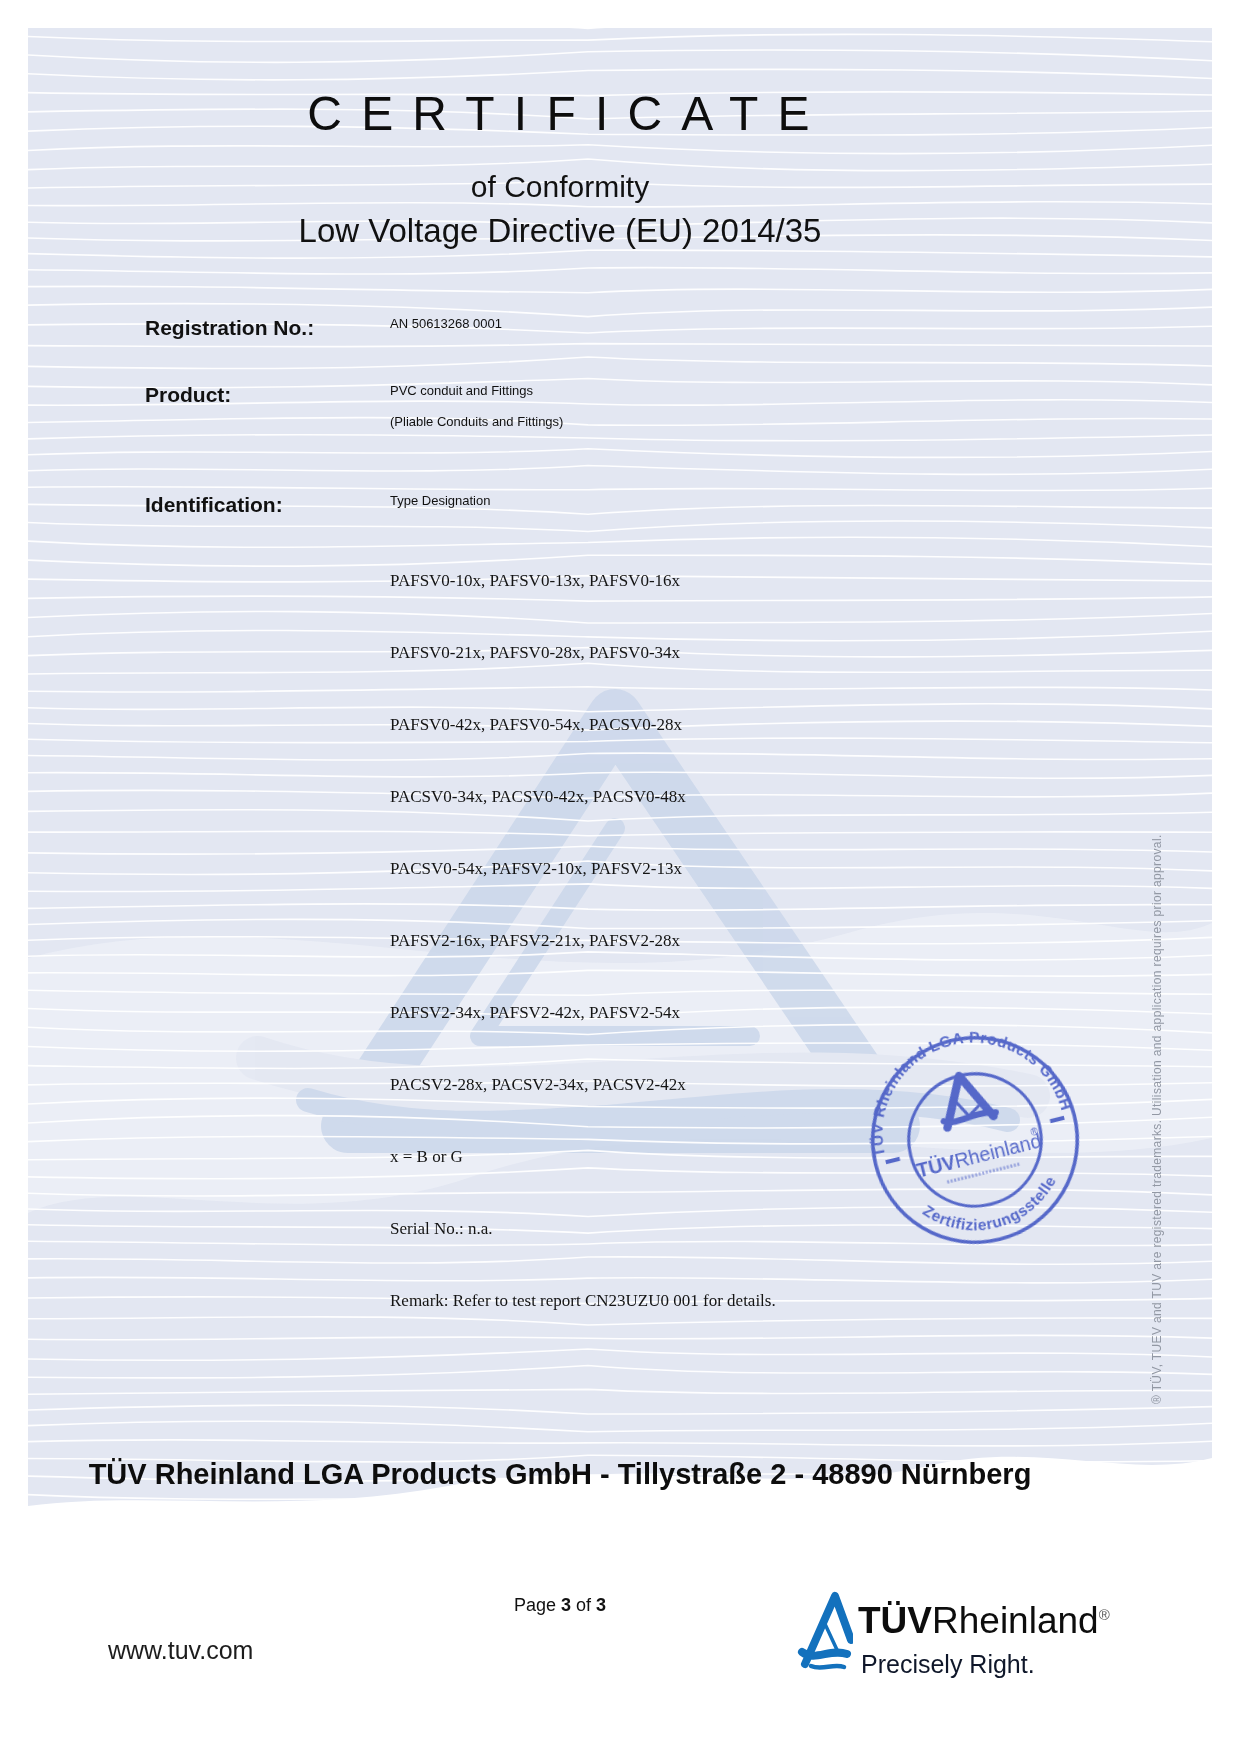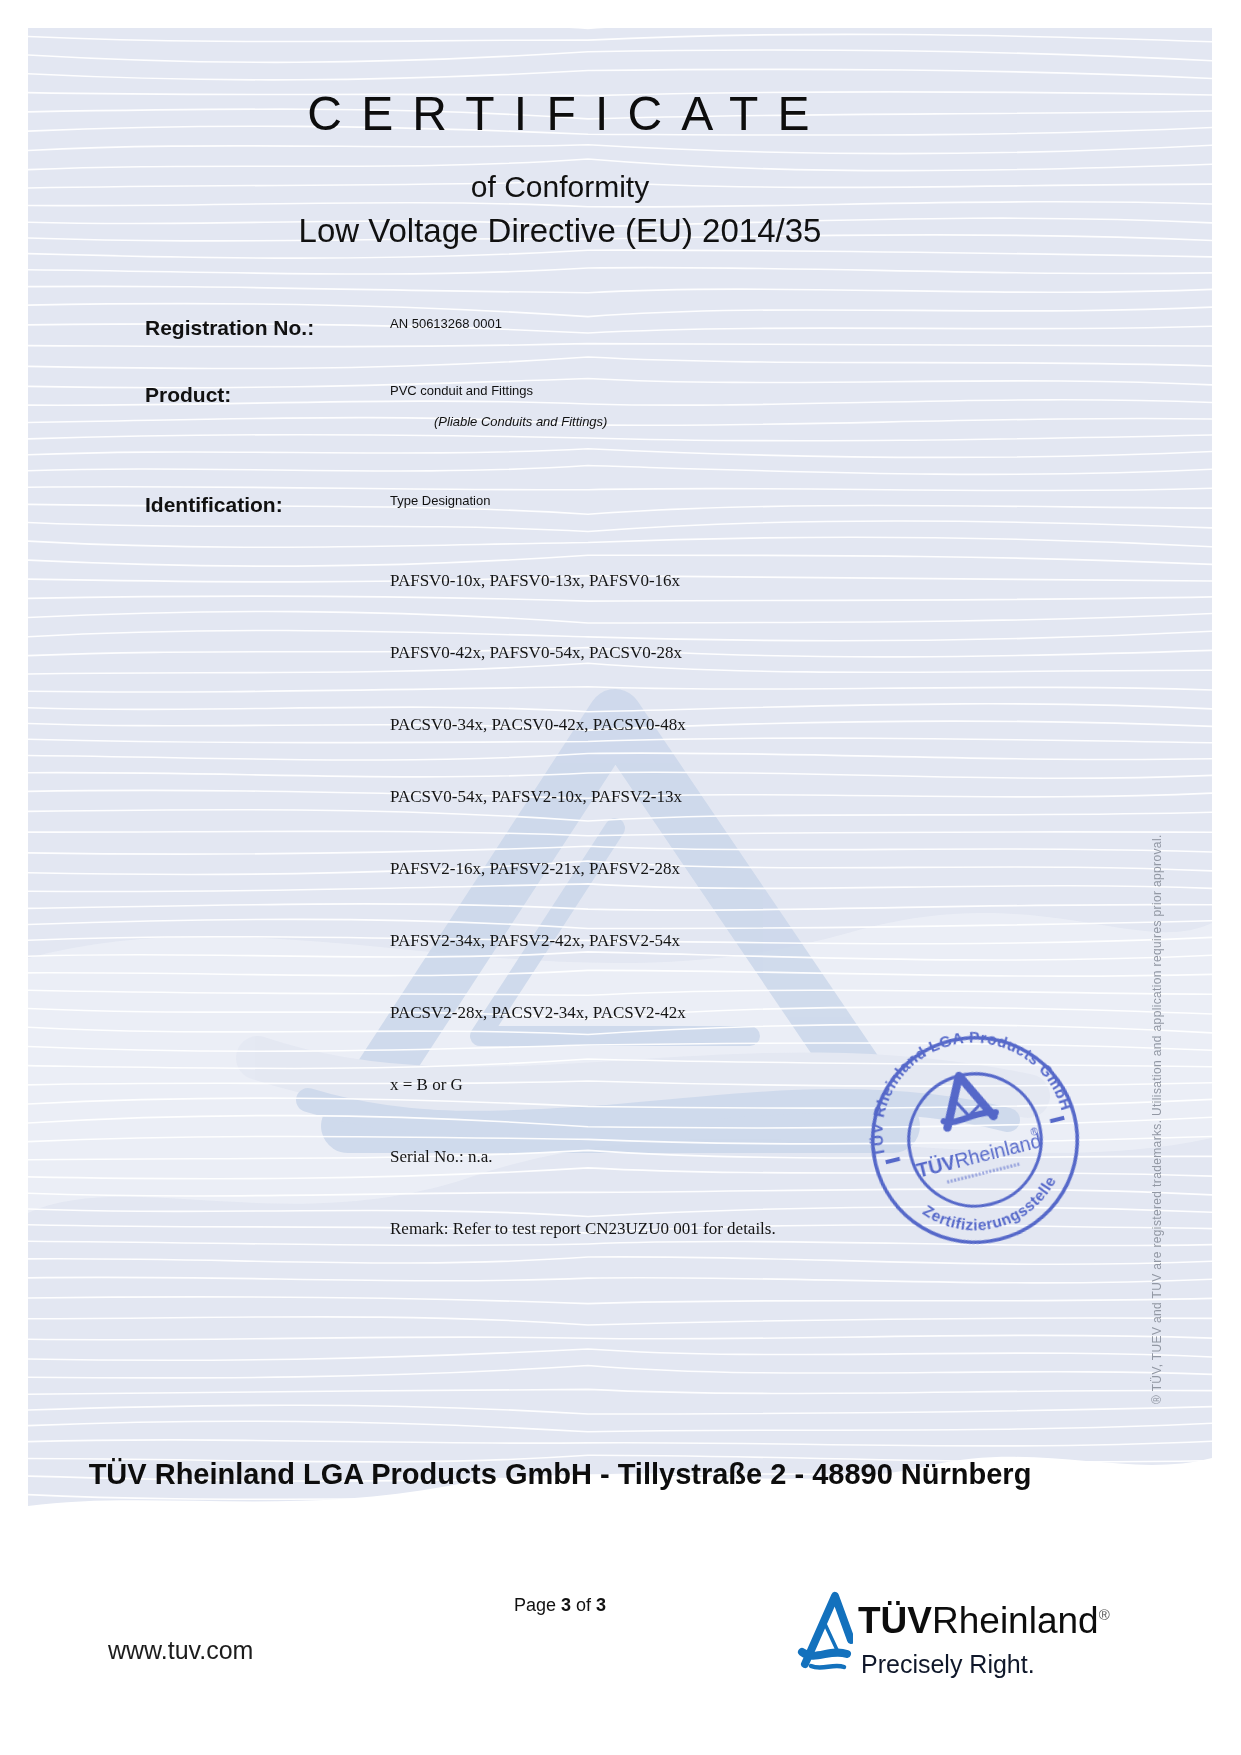--- a/index.html
+++ b/index.html
@@ -6,21 +6,21 @@
   .page{position:relative;width:1241px;height:1755px;background:#ffffff;overflow:hidden;
         font-family:"Liberation Sans",sans-serif;color:#111;}
   .panel-svg{position:absolute;left:28px;top:28px;width:1184px;height:1512px;}
   .headings{position:absolute;left:28px;top:0;width:1064px;text-align:center;}
   .cert-title{position:absolute;left:0;top:86px;width:100%;font-size:48px;font-weight:400;
               letter-spacing:0.40em;color:#0d0d0d;padding-left:8px;}
   .cert-sub1{position:absolute;left:0;top:170px;width:100%;font-size:30px;font-weight:400;}
   .cert-sub2{position:absolute;left:0;top:212px;width:100%;font-size:33px;font-weight:400;}
   .field-label{position:absolute;left:145px;font-size:21px;font-weight:700;}
   .field-value{position:absolute;left:390px;font-size:13px;font-weight:400;}
-  .italic{font-style:italic;margin-left:44px;}
+  .italic{}
   .mono-block{position:absolute;left:390px;top:521px;font-family:Liberation Serif, serif;
               font-size:17px;line-height:24px;color:#141414;white-space:pre;}
   .stamp{position:absolute;left:851px;top:1016px;width:248px;height:248px;
          transform:rotate(-14deg);opacity:0.92;filter:blur(0.3px);}
   .stamp text{font-family:"Liberation Sans",sans-serif;}
   .side-note{position:absolute;left:1150px;top:1404px;transform-origin:0 0;
              transform:rotate(-90deg);width:520px;white-space:nowrap;
              font-size:12px;color:#9298a4;letter-spacing:0.03em;}
   .footer-company{position:absolute;left:28px;top:1458px;width:1064px;text-align:center;
                   font-size:29px;font-weight:700;color:#0d0d0d;}
@@ -149,20 +149,21 @@
 
   <div class="field-label" style="top:383px">Product:</div>
   <div class="field-value" style="top:383px">PVC conduit and Fittings</div>
   <div class="field-value italic" style="top:414px">(Pliable Conduits and Fittings)</div>
 
   <div class="field-label" style="top:493px">Identification:</div>
   <div class="field-value" style="top:493px">Type Designation</div>
 
   <div class="mono-block">
     <div>PAFSV0-10x, PAFSV0-13x, PAFSV0-16x</div>
+    <div>PAFSV0-21x, PAFSV0-28x, PAFSV0-34x</div>
     <div>PAFSV0-42x, PAFSV0-54x, PACSV0-28x</div>
     <div>PACSV0-34x, PACSV0-42x, PACSV0-48x</div>
     <div>PACSV0-54x, PAFSV2-10x, PAFSV2-13x</div>
     <div>PAFSV2-16x, PAFSV2-21x, PAFSV2-28x</div>
     <div>PAFSV2-34x, PAFSV2-42x, PAFSV2-54x</div>
     <div>PACSV2-28x, PACSV2-34x, PACSV2-42x</div>
     <div>x = B or G</div>
     <div>Serial No.: n.a.</div>
     <div>Remark: Refer to test report CN23UZU0 001 for details.</div>
   </div>

